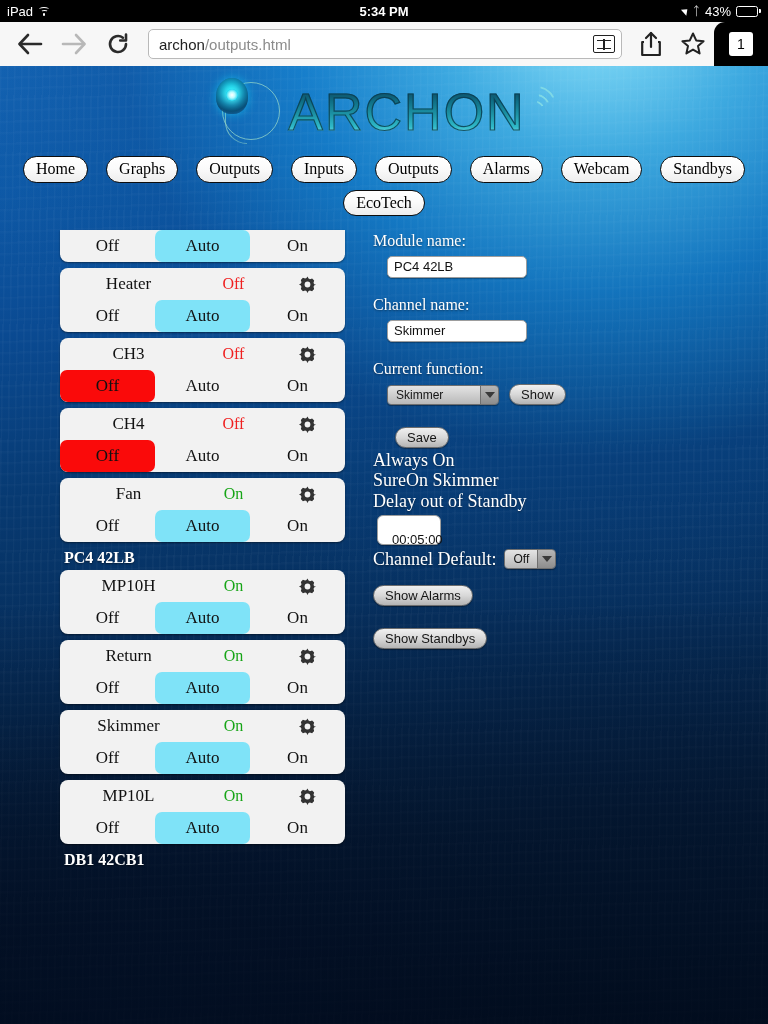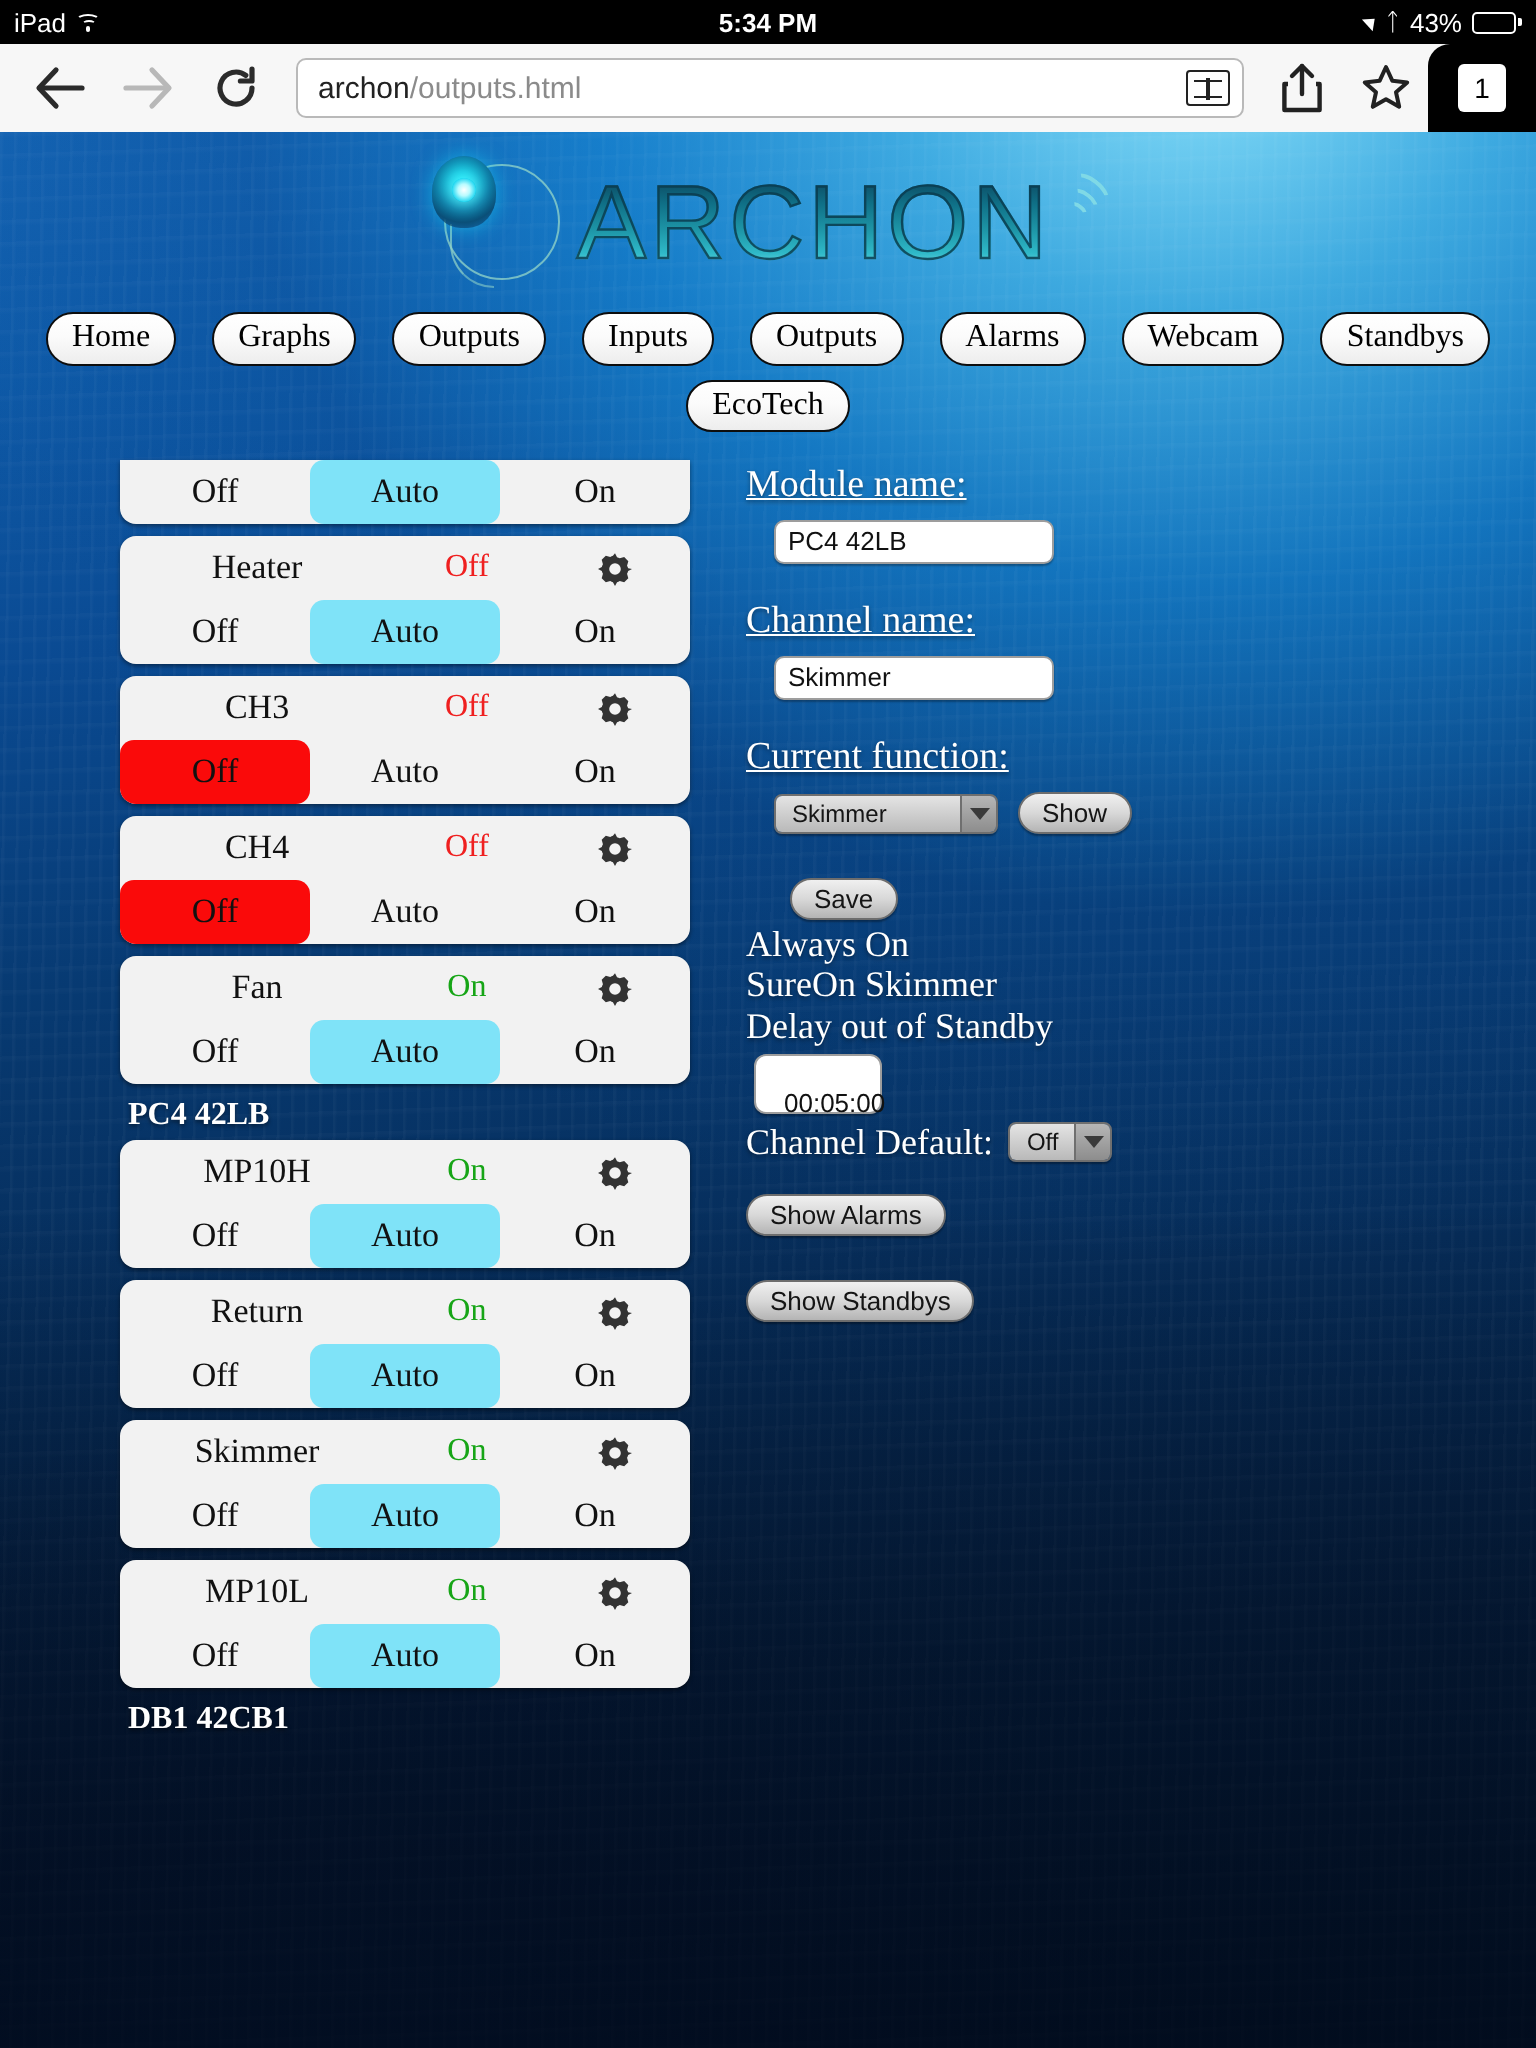--- a/index.html
+++ b/index.html
@@ -150,21 +150,21 @@
   .seg { flex: 1 1 33.33%; display:flex; align-items:center; justify-content:center;
     font-size: 17px; color: #111; border-radius: 7px; }
   .seg.sel-auto { background: #7fe3f8; }
   .seg.sel-off { background: #fa0a0a; }
   .group-label {
     color: #ffffff; font-weight: bold; font-size: 16px; padding: 1px 0 3px 4px;
     font-family: "Liberation Serif", serif; text-shadow: 0 1px 2px rgba(0,0,0,0.5);
   }
 
   
-  .f-label { color: #fff; font-size: 19px; margin-top: 2px; text-shadow: 0 1px 2px rgba(0,0,0,0.45); text-decoration: underline; }
+  .f-label { color: #fff; font-size: 16px; margin-top: 2px; text-shadow: 0 1px 2px rgba(0,0,0,0.45); }
   .f-input {
     display: block; background: #fff; border: 1px solid #9d9d9d; border-radius: 5px;
     width: 140px; height: 22px; margin: 6px 0 18px 14px; padding: 0 6px;
     font-family: "Liberation Sans", sans-serif; font-size: 13px; color: #111;
     line-height: 20px; box-shadow: 0 1px 1px rgba(0,0,0,0.3);
   }
   .f-input.time { width: 64px; margin: 4px 0 4px 4px; border-radius: 6px; text-align:center; padding:14px; }
   .selrow { display:flex; align-items:center; gap: 10px; margin: 6px 0 0 14px; }
   .select {
     display:flex; align-items:center; height: 20px; border-radius: 4px; overflow: hidden;

